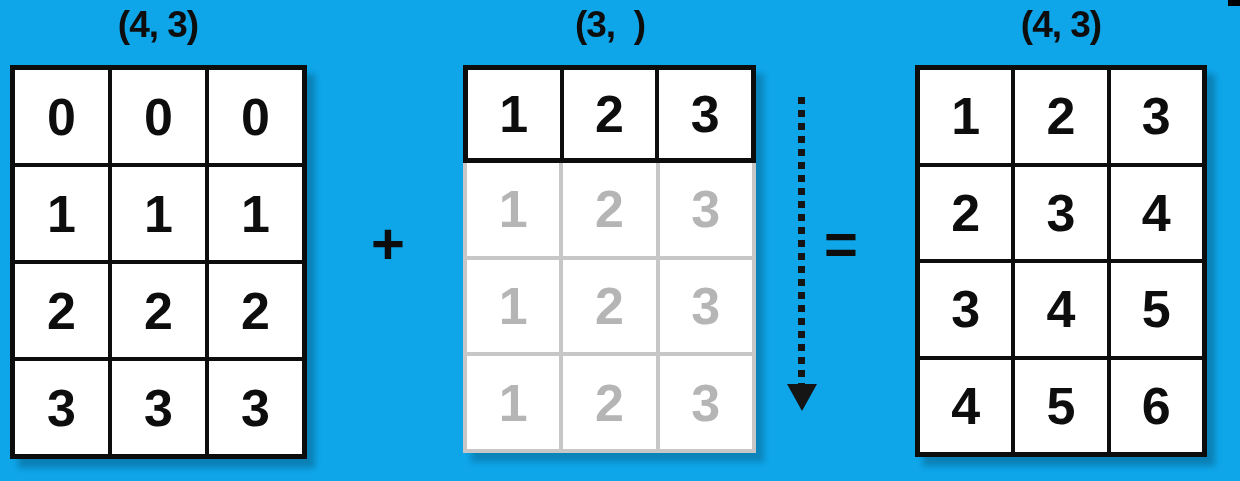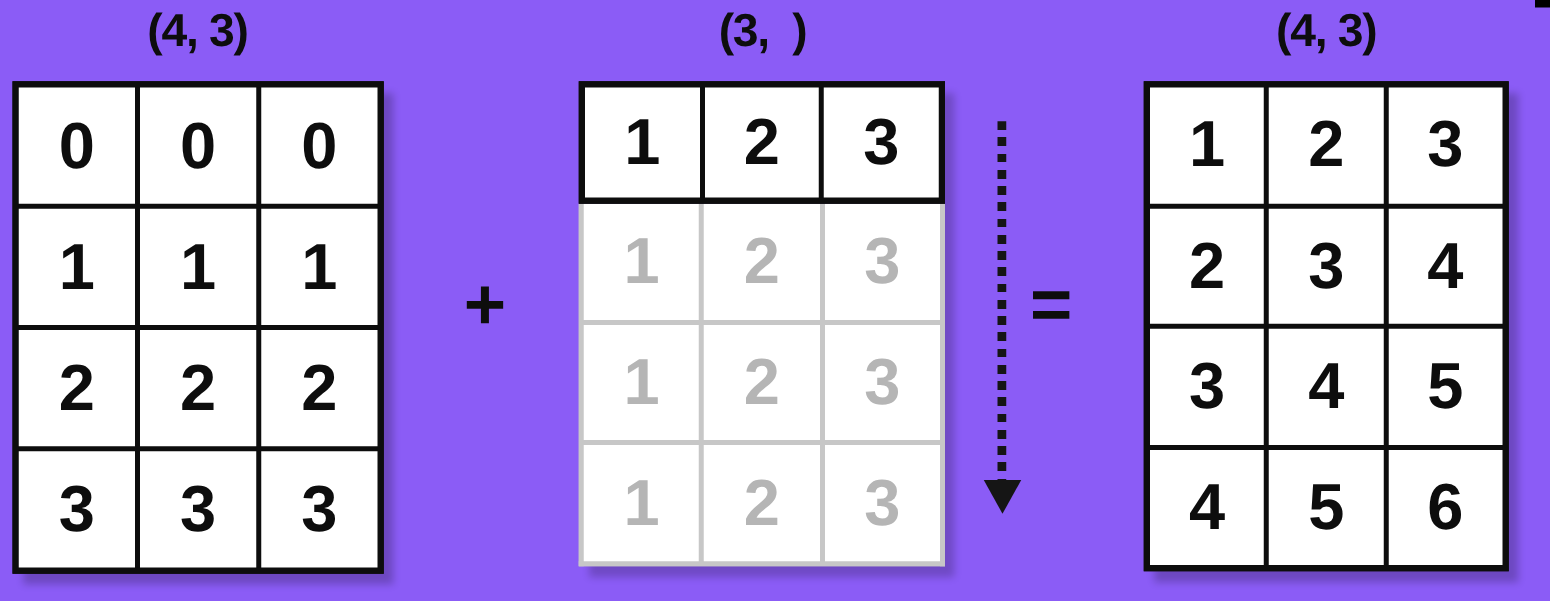--- a/index.html
+++ b/index.html
@@ -1,19 +1,19 @@
 <!DOCTYPE html>
 <html><head>
 <meta charset="utf-8">
 <style>
   html,body { margin:0; padding:0; background:#ffffff; }
   .canvas {
     position:relative;
     width:1240px; height:481px;
-    background:#8b5cf6;
+    background:#0ea5e9;
     overflow:hidden;
     font-family:"Liberation Sans", sans-serif;
     color:#111;
   }
 
   
   .shape-label {
     position:absolute;
     top:4px;
     font-size:37px;

